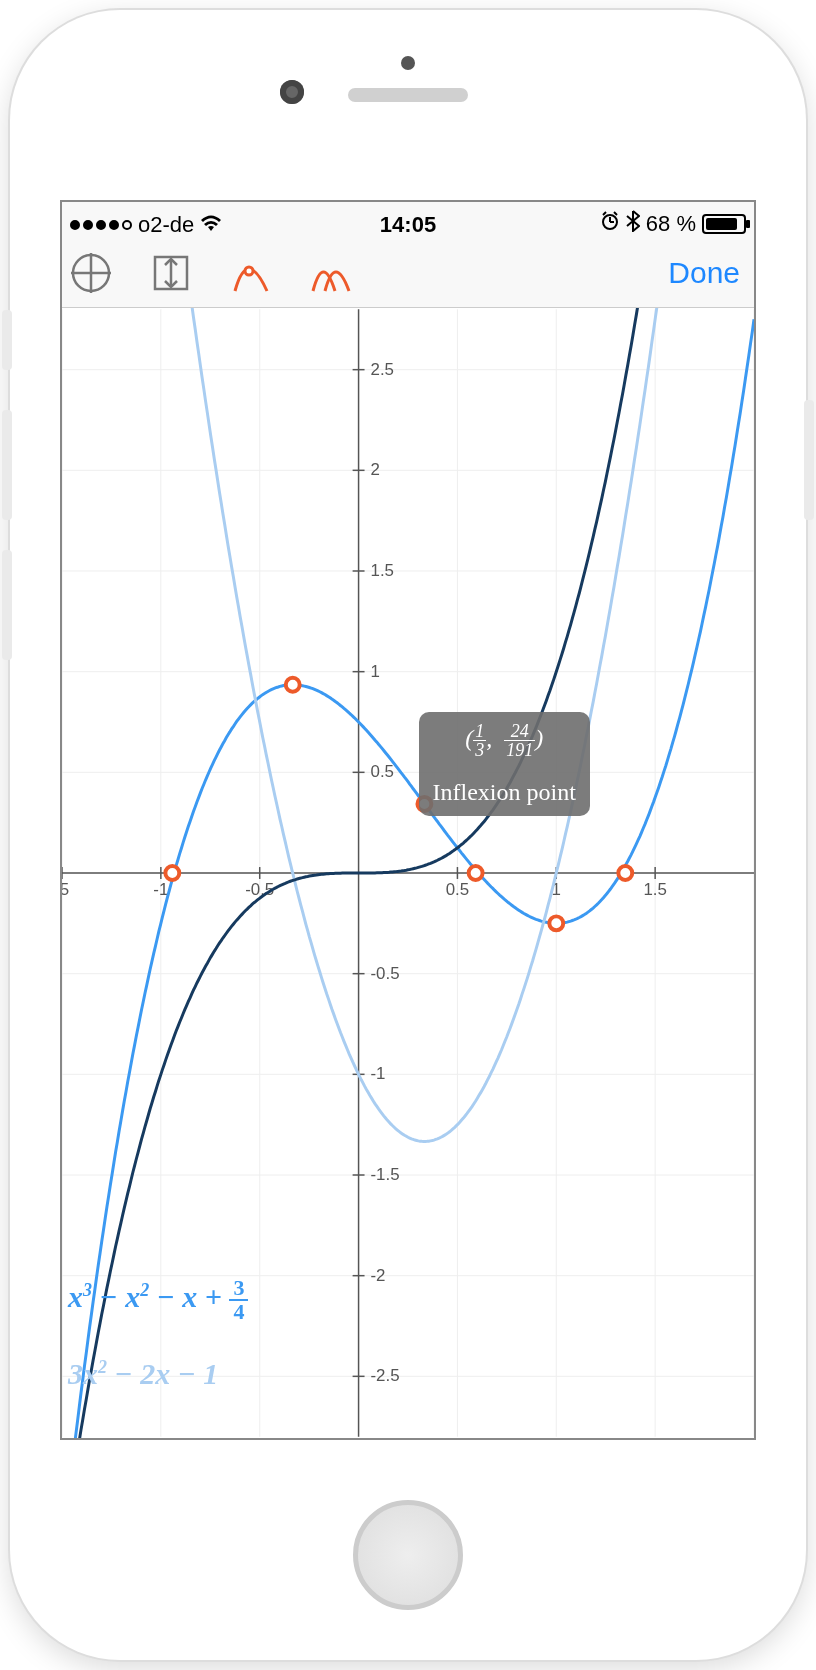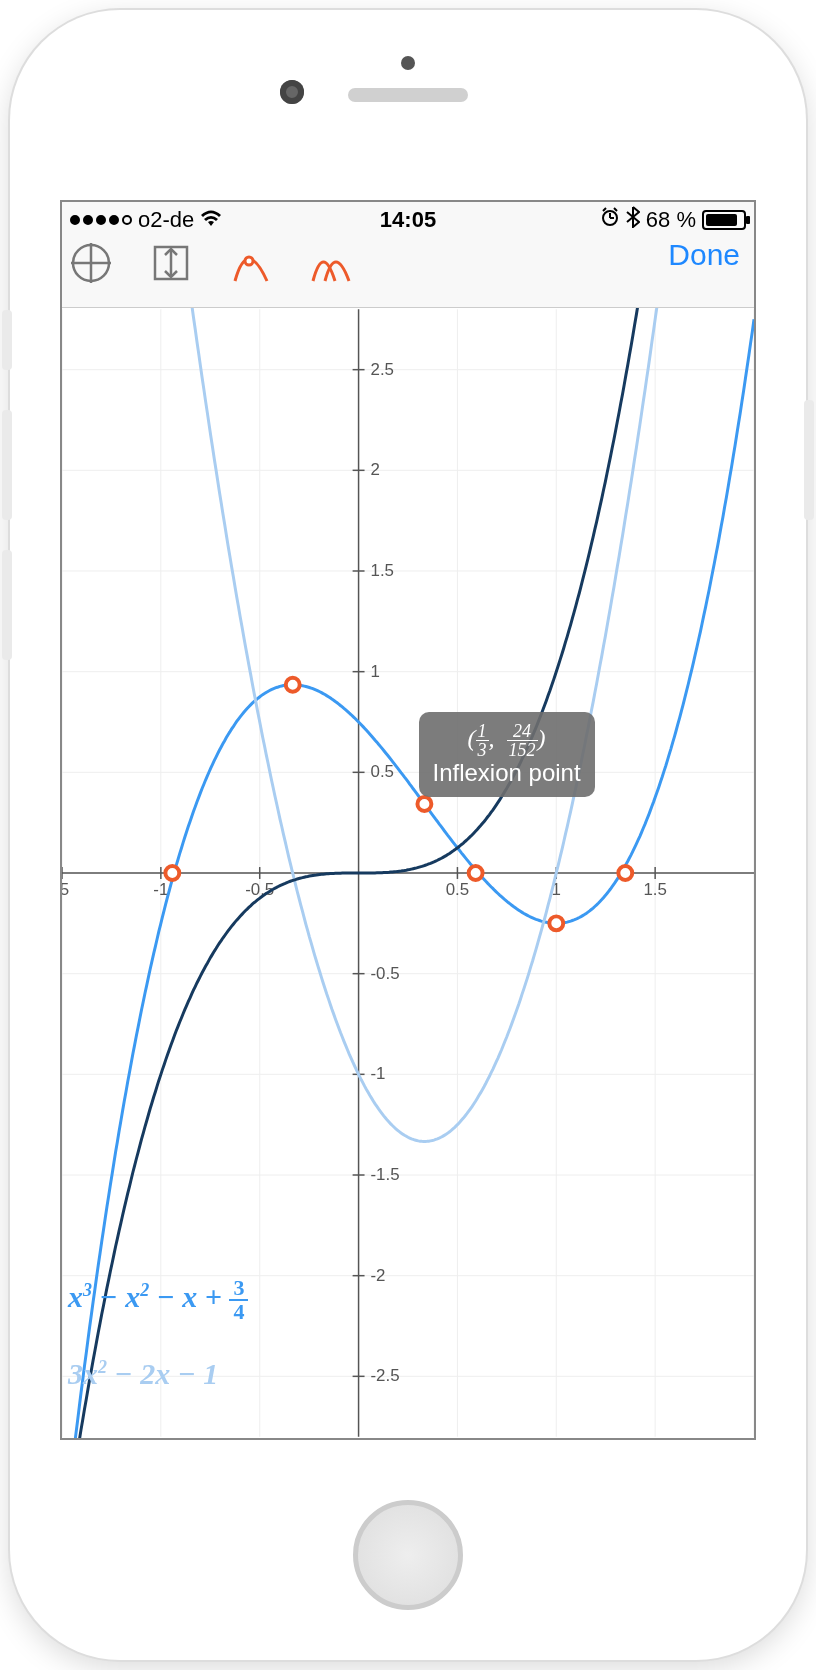--- a/index.html
+++ b/index.html
@@ -17,51 +17,51 @@
   .sb2 { left:-8px; top:400px; width:10px; height:110px; }
   .sb3 { left:-8px; top:540px; width:10px; height:110px; }
   .sb4 { right:-8px; top:390px; width:10px; height:120px; }
 
   .screen {
     position:absolute; left:50px; top:190px; width:696px; height:1240px;
     border:2px solid #888; background:#fff; overflow:hidden;
   }
 
   
-  .statusbar { position:absolute; top:0; left:0; right:0; height:36px; display:flex; align-items:center; font-size:22px; font-weight:500; color:#000; padding:0 8px; background:#f8f8f8; }
+  .statusbar { position:absolute; top:0; left:0; right:0; height:36px; display:flex; align-items:flex-end; font-size:22px; font-weight:500; color:#000; padding:0 8px; background:#f8f8f8; }
   .status-left { display:flex; align-items:center; gap:6px; }
   .status-center { position:absolute; left:50%; transform:translateX(-50%); font-weight:600; }
   .status-right { margin-left:auto; display:flex; align-items:center; gap:6px; }
   .signal-dots { display:flex; gap:3px; }
   .signal-dots .d { width:10px; height:10px; border-radius:50%; border:2px solid #000; }
   .signal-dots .d.on { background:#000; }
   .battery { display:inline-block; width:44px; height:20px; border:2px solid #000; border-radius:4px; position:relative; }
   .battery::after { content:""; position:absolute; right:-6px; top:4px; width:4px; height:8px; background:#000; border-radius:1px; }
   .battery .fill { position:absolute; left:2px; top:2px; bottom:2px; width:78%; background:#000; border-radius:2px; }
 
   
-  .toolbar { position:absolute; top:36px; left:0; right:0; height:70px; background:#f8f8f8; border-bottom:1px solid #ccc; display:flex; align-items:flex-start; gap:30px; padding-left:4px; }
+  .toolbar { position:absolute; top:36px; left:0; right:0; height:70px; background:#f8f8f8; border-bottom:1px solid #ccc; display:flex; align-items:center; gap:30px; padding-left:4px; }
   .tool-icon { width:50px; height:50px; display:flex; align-items:center; justify-content:center; }
   .done-btn { margin-left:auto; margin-right:14px; color:#1e88ff; font-size:30px; font-weight:400; }
 
   
   .plot { position:absolute; top:106px; left:0; right:0; bottom:0; }
   .plot svg { width:100%; height:100%; display:block; }
 
   .axis-label { font-size:17px; fill:#555; font-family:Arial, sans-serif; }
   .tick { stroke:#555; stroke-width:1.5; }
   .gridline { stroke:#eee; stroke-width:1; }
 
   .tooltip {
     position:absolute; background:rgba(110,110,110,.9); color:#fff;
     border-radius:10px; padding:10px 14px; font-size:24px; text-align:center;
     font-family: Georgia, serif;
   }
   .tooltip .coord { font-style:italic; }
-  .tooltip .label { font-family: Liberation Sans, sans-serif; font-size:24px; font-style:normal; margin-top:0; }
+  .tooltip .label { font-family: Liberation Serif, serif; font-size:24px; font-style:normal; margin-top:20px; }
   .frac { display:inline-flex; flex-direction:column; vertical-align:middle; font-size:18px; line-height:1; }
   .frac .n { border-bottom:1px solid #fff; padding:0 2px; }
   .frac .d { padding:0 2px; }
 
   .legend { position:absolute; left:6px; bottom:40px; font-family: Georgia, 'Times New Roman', serif; font-style:italic;font-weight:bold; }
   .legend-row { font-size:30px; line-height:1.6; }
   .lr1 { color:#3b99f2; }
   .lr2 { color:#a9cdf1;margin-top:27px; }
   .lr3 { color:#1c3b66; }
   .legend .sup { font-size:18px; vertical-align:super; }
@@ -221,21 +221,21 @@
         </svg>
 
       <div class="tooltip" id="tooltip" style="left: 356.505px; top: 403.543px;">
         <div class="coord">
           (<span class="frac">
               <span class="n">1</span>
               <span class="d">3</span>
             </span>,&nbsp;
            <span class="frac">
               <span class="n">24</span>
-              <span class="d">152</span>
+              <span class="d">191</span>
             </span>)
         </div>
         <div class="label">Inflexion point</div>
       </div>
 
       <div class="legend">
         <div class="legend-row lr1">
           <span>x</span><span class="sup">3</span><span> − x</span><span class="sup">2</span><span> − x + </span><span class="bigfrac">
               <span class="n">3</span>
               <span class="d">4</span>

